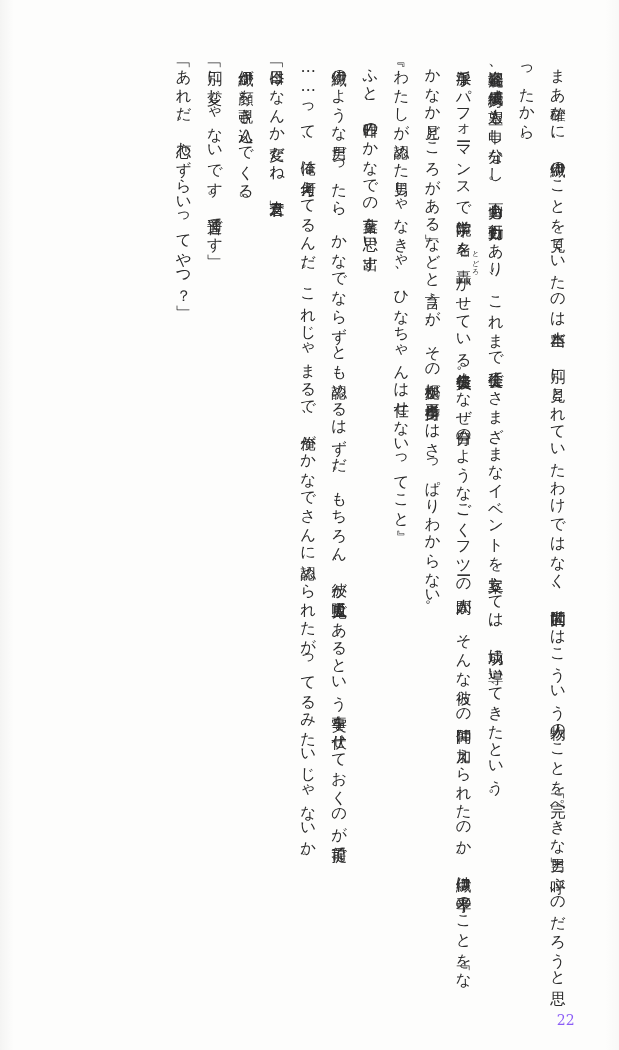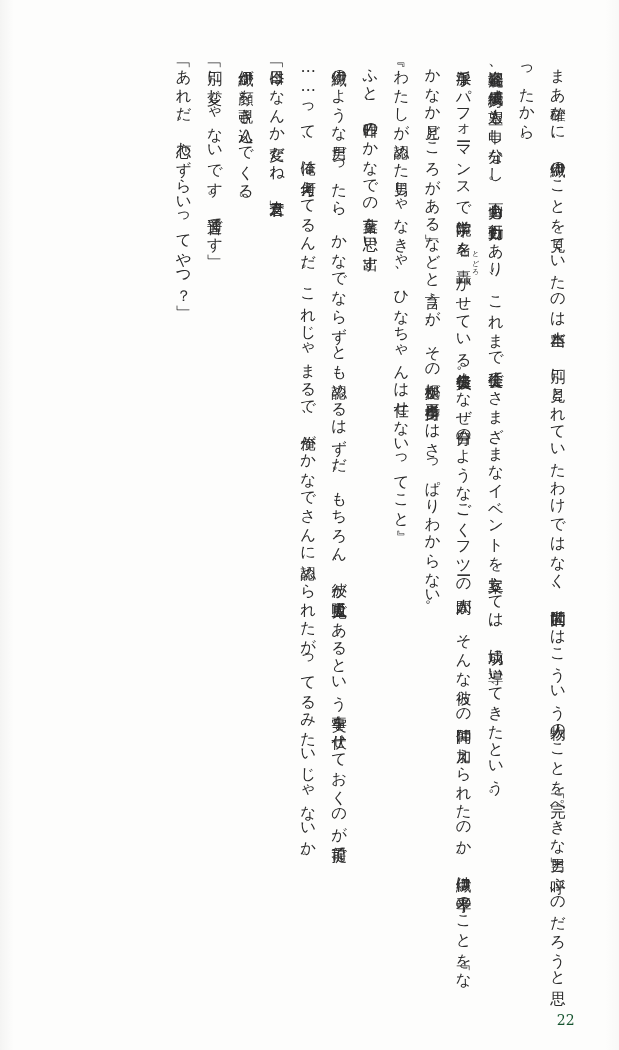--- a/index.html
+++ b/index.html
@@ -53,21 +53,21 @@
     line-height: 1;
   }
 
   
   #page-number {
     position: absolute;
     bottom: 22px;
     right: 44px;
     font-size: 14px;
     font-family: "DejaVu Serif", "Liberation Serif", serif;
-    color: #14532d;
+    color: #8b5cf6;
     letter-spacing: 0.02em;
   }
 
   
   .edge-shade {
     position: absolute;
     top: 0;
     bottom: 0;
     width: 14px;
     pointer-events: none;

